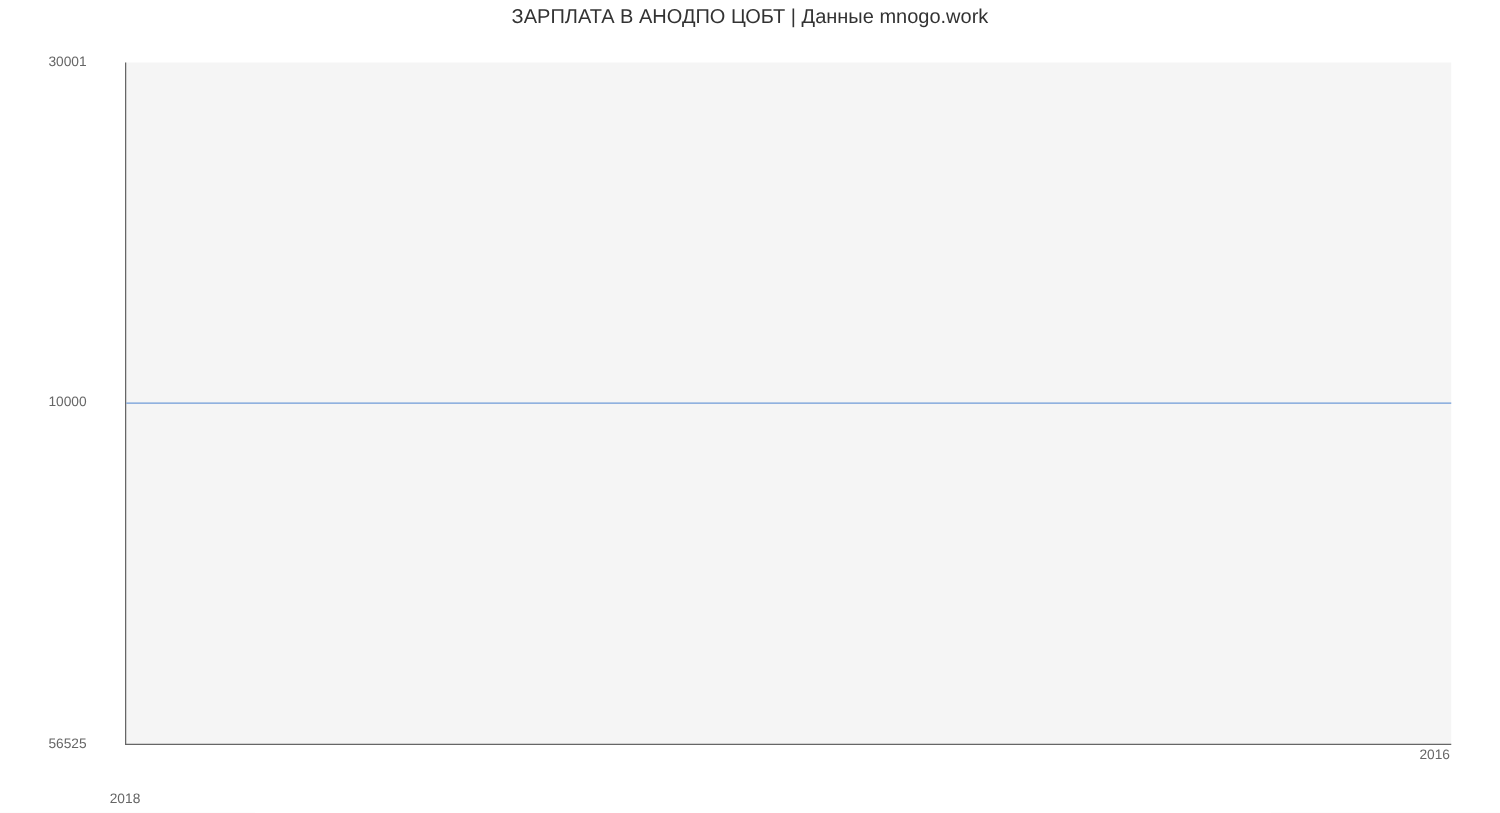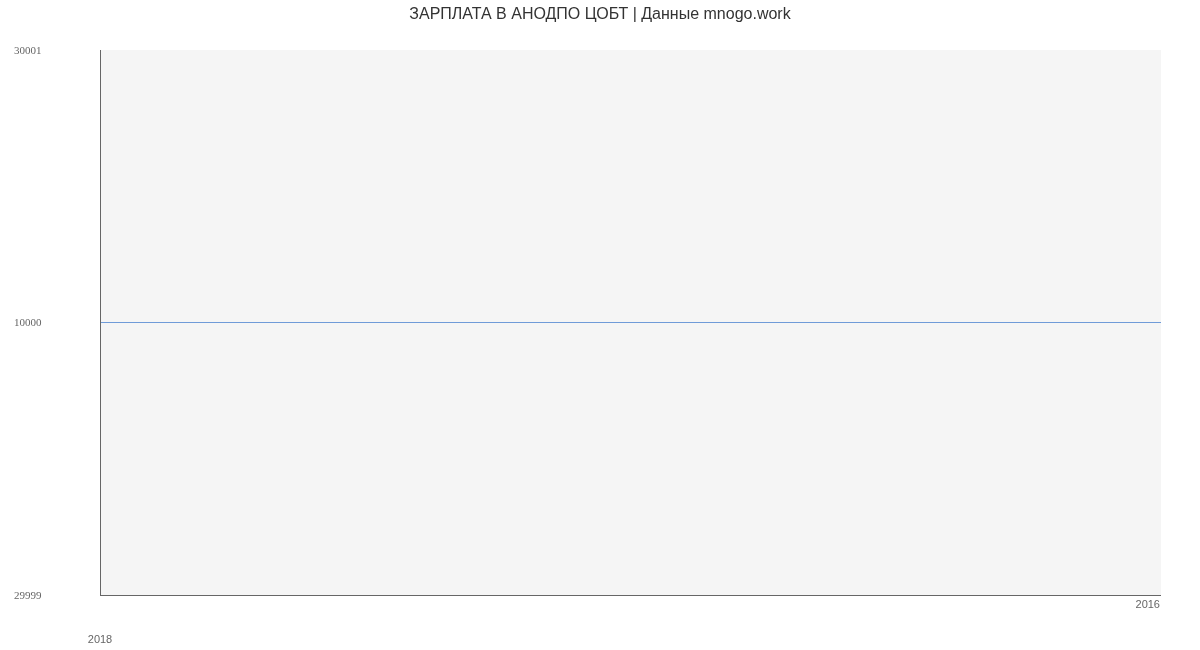--- a/index.html
+++ b/index.html
@@ -42,42 +42,41 @@
     left: 0;
     width: 100%;
     height: 0;
     border-top: 1.5px solid #6f9bd8;
   }
   .y-tick {
     position: absolute;
     right: 1106px;
     font-size: 11px;
     color: #666666;
-    text-align: left;
+    text-align: center;
     transform: translateY(-50%);
     width: 80px;
-    font-family: Liberation Serif, serif;
   }
   .x-tick {
     position: absolute;
     top: 598px;
     font-size: 11px;
     color: #666666;
     transform: translateX(-50%);
   }
 </style>
 </head>
 <body>
 
 <div class="container">
   <div class="title">ЗАРПЛАТА В АНОДПО ЦОБТ | Данные mnogo.work</div>
 
   <div class="y-tick" style="top:50px;">30001</div>
   <div class="y-tick" style="top:322px;">10000</div>
-  <div class="y-tick" style="top:595px;">29999</div>
+  <div class="y-tick" style="top:595px;">56525</div>
 
   <div class="x-tick" style="left:100px;margin-top:35px;">2018</div>
   <div class="x-tick" style="left:1160px; transform: translateX(-100%);">2016</div>
 
   <div class="plot-area">
     <div class="data-line" style="top:272px;"></div>
   </div>
 </div>
 
 </body></html>

